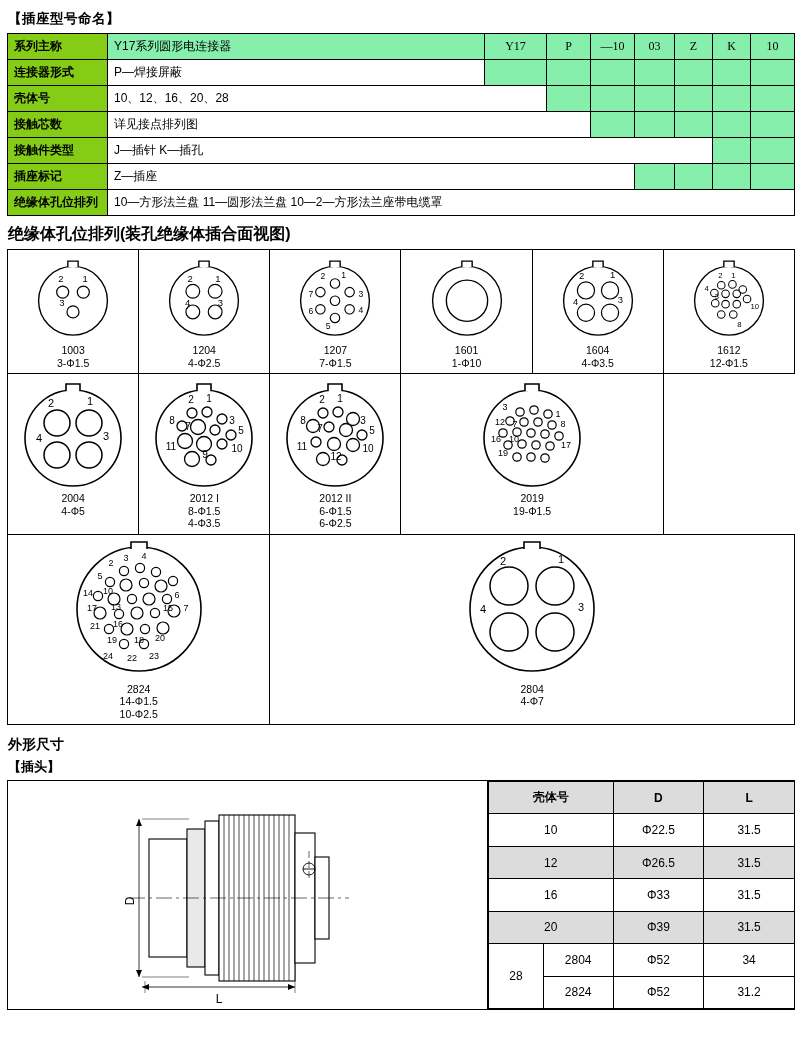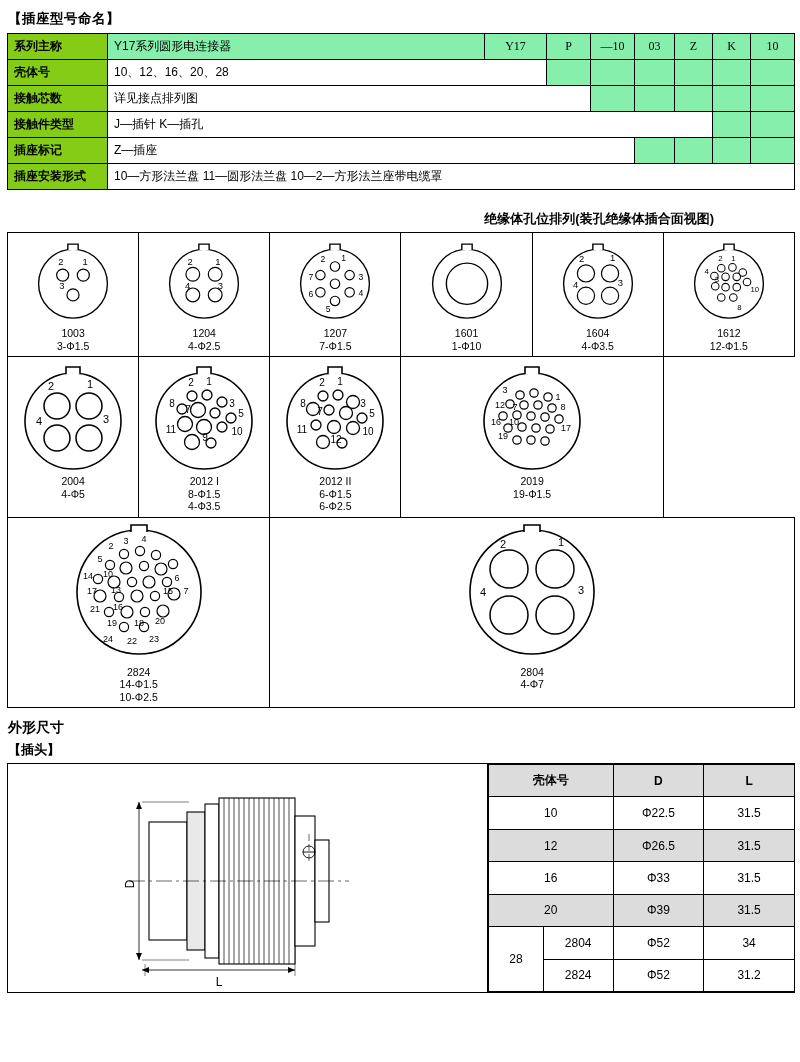--- a/index.html
+++ b/index.html
@@ -43,24 +43,23 @@
   table.naming td.lbl {
     width: 100px;
     font-weight: bold;
     background: #84cc16;
     font-size: 12px;
   }
   .gray { background: #86efac; }
   .cellc { text-align: center; font-family: Liberation Serif, serif; }
   
   .ins-section-title {
-    font-size: 13px;
+    font-size: 16px;
     font-weight: bold;
-    margin: 20px 0 4px 2px;
-    text-align: right;
+    margin: 8px 0 4px 2px;
   }
   table.ins {
     border-collapse: collapse;
     width: 788px;
     margin-left: 1px;
     table-layout: fixed;
   }
   table.ins td {
     border: 1px solid #000;
     text-align: center;
@@ -139,20 +138,31 @@
         <td class="gray">Y17系列圆形电连接器</td>
         <td class="gray cellc">Y17</td>
         <td class="gray cellc">P</td>
         <td class="gray cellc">—10</td>
         <td class="gray cellc">03</td>
         <td class="gray cellc">Z</td>
         <td class="gray cellc">K</td>
         <td class="gray cellc">10</td>
       </tr>
       <tr>
+        <td class="lbl">连接器形式</td>
+        <td>P—焊接屏蔽</td>
+        <td class="gray"></td>
+          <td class="gray"></td>
+          <td class="gray"></td>
+          <td class="gray"></td>
+          <td class="gray"></td>
+          <td class="gray"></td>
+          <td class="gray"></td>
+      </tr>
+      <tr>
         <td class="lbl">壳体号</td>
         <td colspan="2">10、12、16、20、28</td>
         <td class="gray"></td>
           <td class="gray"></td>
           <td class="gray"></td>
           <td class="gray"></td>
           <td class="gray"></td>
           <td class="gray"></td>
       </tr>
       <tr>
@@ -172,21 +182,21 @@
       </tr>
       <tr>
         <td class="lbl">插座标记</td>
         <td colspan="4">Z—插座</td>
         <td class="gray"></td>
           <td class="gray"></td>
           <td class="gray"></td>
           <td class="gray"></td>
       </tr>
       <tr>
-        <td class="lbl">插座安装形式</td>
+        <td class="lbl">绝缘体孔位排列</td>
         <td colspan="8">10—方形法兰盘    11—圆形法兰盘   10—2—方形法兰座带电缆罩</td>
       </tr>
     </tbody>
   </table>
 
   <div class="ins-section-title">绝缘体孔位排列(装孔绝缘体插合面视图)</div>
 
   <table class="ins">
     <tbody>
 

